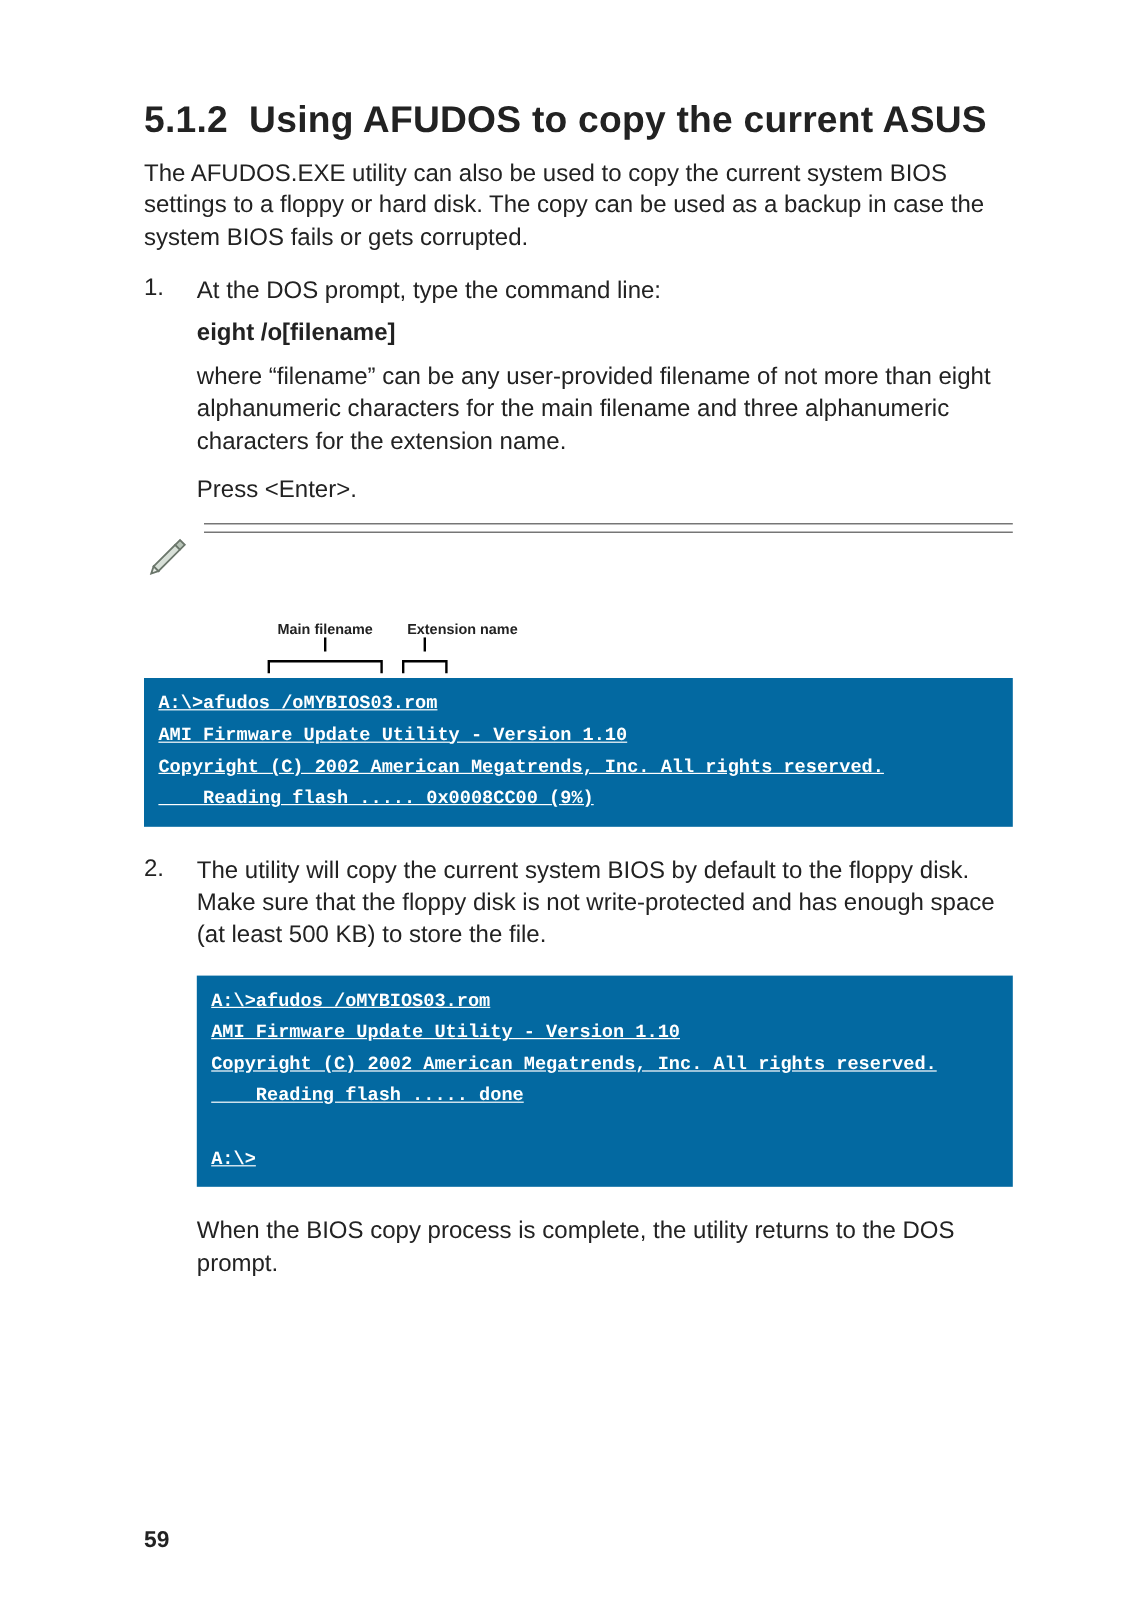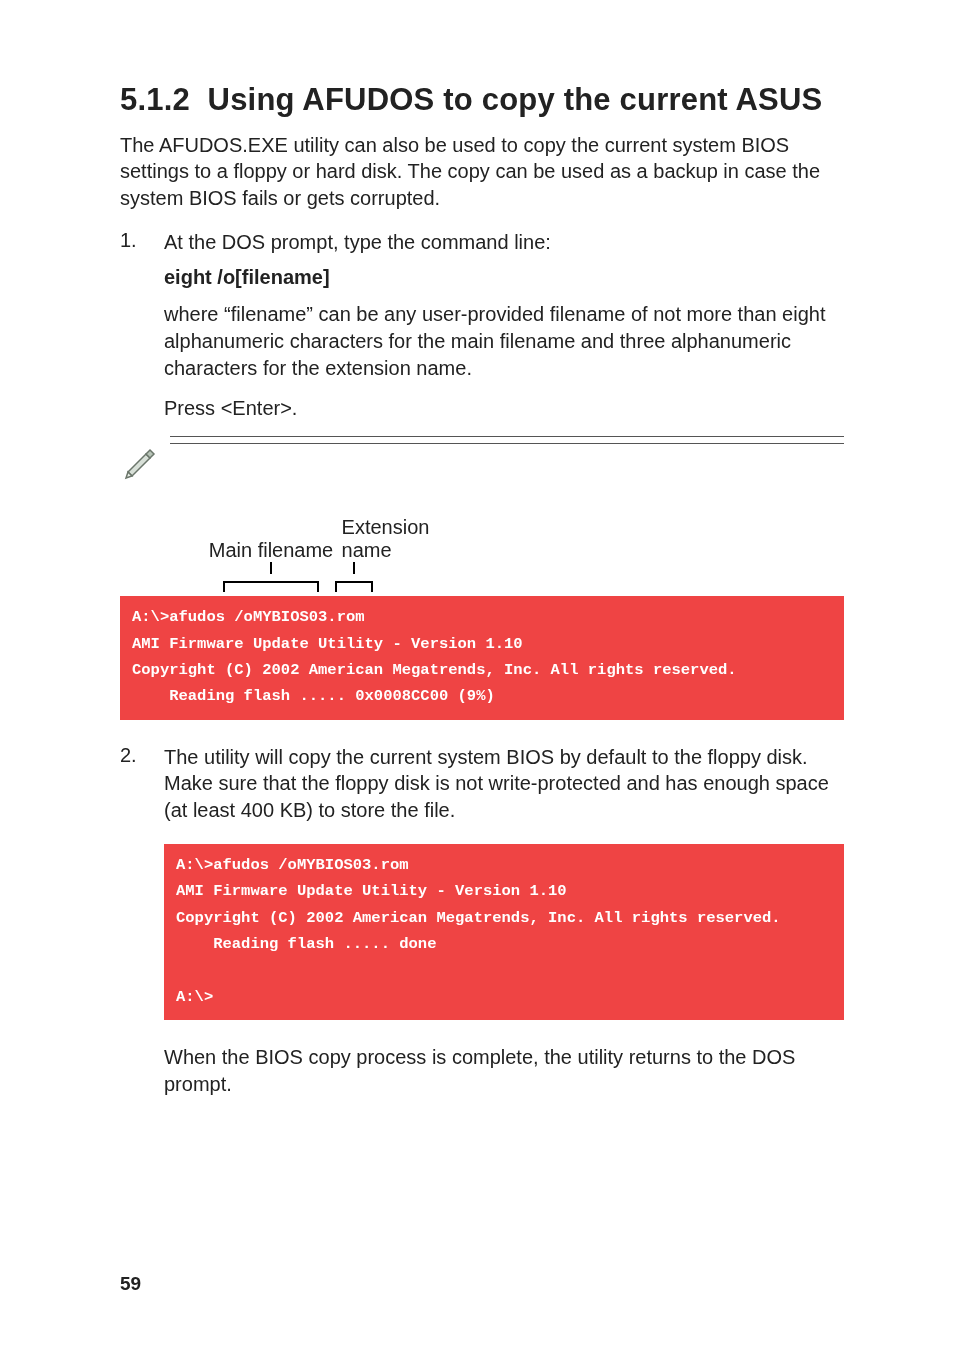--- a/index.html
+++ b/index.html
@@ -67,43 +67,44 @@
   .note-content {
     font-size: 18.5px;
     line-height: 1.32;
     padding: 2px 0;
   }
 
   
   .diagram {
     margin-left: 86px;
     margin-bottom: 0;
-    font-size: 20px;
-    font-weight: normal;
+    font-size: 12px;
+    font-weight: bold;
   }
   .diagram-label-main { display:inline-block; width: 130px; text-align: center; }
   .diagram-label-ext  { display:inline-block; width: 140px; text-align: left; }
   .bracket-row {
     position: relative;
     height: 34px;
     margin-left: 86px;
   }
   .bracket-row svg { position:absolute; left:0; top:0; }
 
   .terminal {
-    background: #ef4444;
+    background: #0369a1;
     color: #fff;
     font-family: "Courier New", Courier, monospace;
     font-weight: bold;
     font-size: 15.5px;
     line-height: 1.7;
     padding: 8px 12px 10px 12px;
     margin: 0 0 24px 0;
     width: 100%;
     white-space: pre;
+    text-decoration: underline;
   }
   .terminal.t2 { margin-left: 44px; width: calc(100% - 44px); }
 
   .footer {
     position: absolute;
     bottom: 56px;
     left: 120px;
     right: 110px;
     display: flex;
     justify-content: space-between;
@@ -163,21 +164,21 @@
   </svg>
 </div>
 
 <div class="terminal"><span>A:\&gt;afudos /oMYBIOS03.rom</span>
 <span>AMI Firmware Update Utility - Version 1.10</span>
 <span>Copyright (C) 2002 American Megatrends, Inc. All rights reserved.</span>
 <span>    Reading flash ..... 0x0008CC00 (9%)</span></div>
 
 <div class="step">
   <div class="step-num">2.</div>
-  <div class="step-body">The utility will copy the current system BIOS by default to the floppy disk. Make sure that the floppy disk is not write-protected and has enough space (at least 400 KB) to store the file.</div>
+  <div class="step-body">The utility will copy the current system BIOS by default to the floppy disk. Make sure that the floppy disk is not write-protected and has enough space (at least 500 KB) to store the file.</div>
 </div>
 
 <div style="height:14px"></div>
 
 <div class="terminal t2"><span>A:\&gt;afudos /oMYBIOS03.rom</span>
 <span>AMI Firmware Update Utility - Version 1.10</span>
 <span>Copyright (C) 2002 American Megatrends, Inc. All rights reserved.</span>
 <span>    Reading flash ..... done</span>
 <span></span>
 <span>A:\&gt;</span></div>

